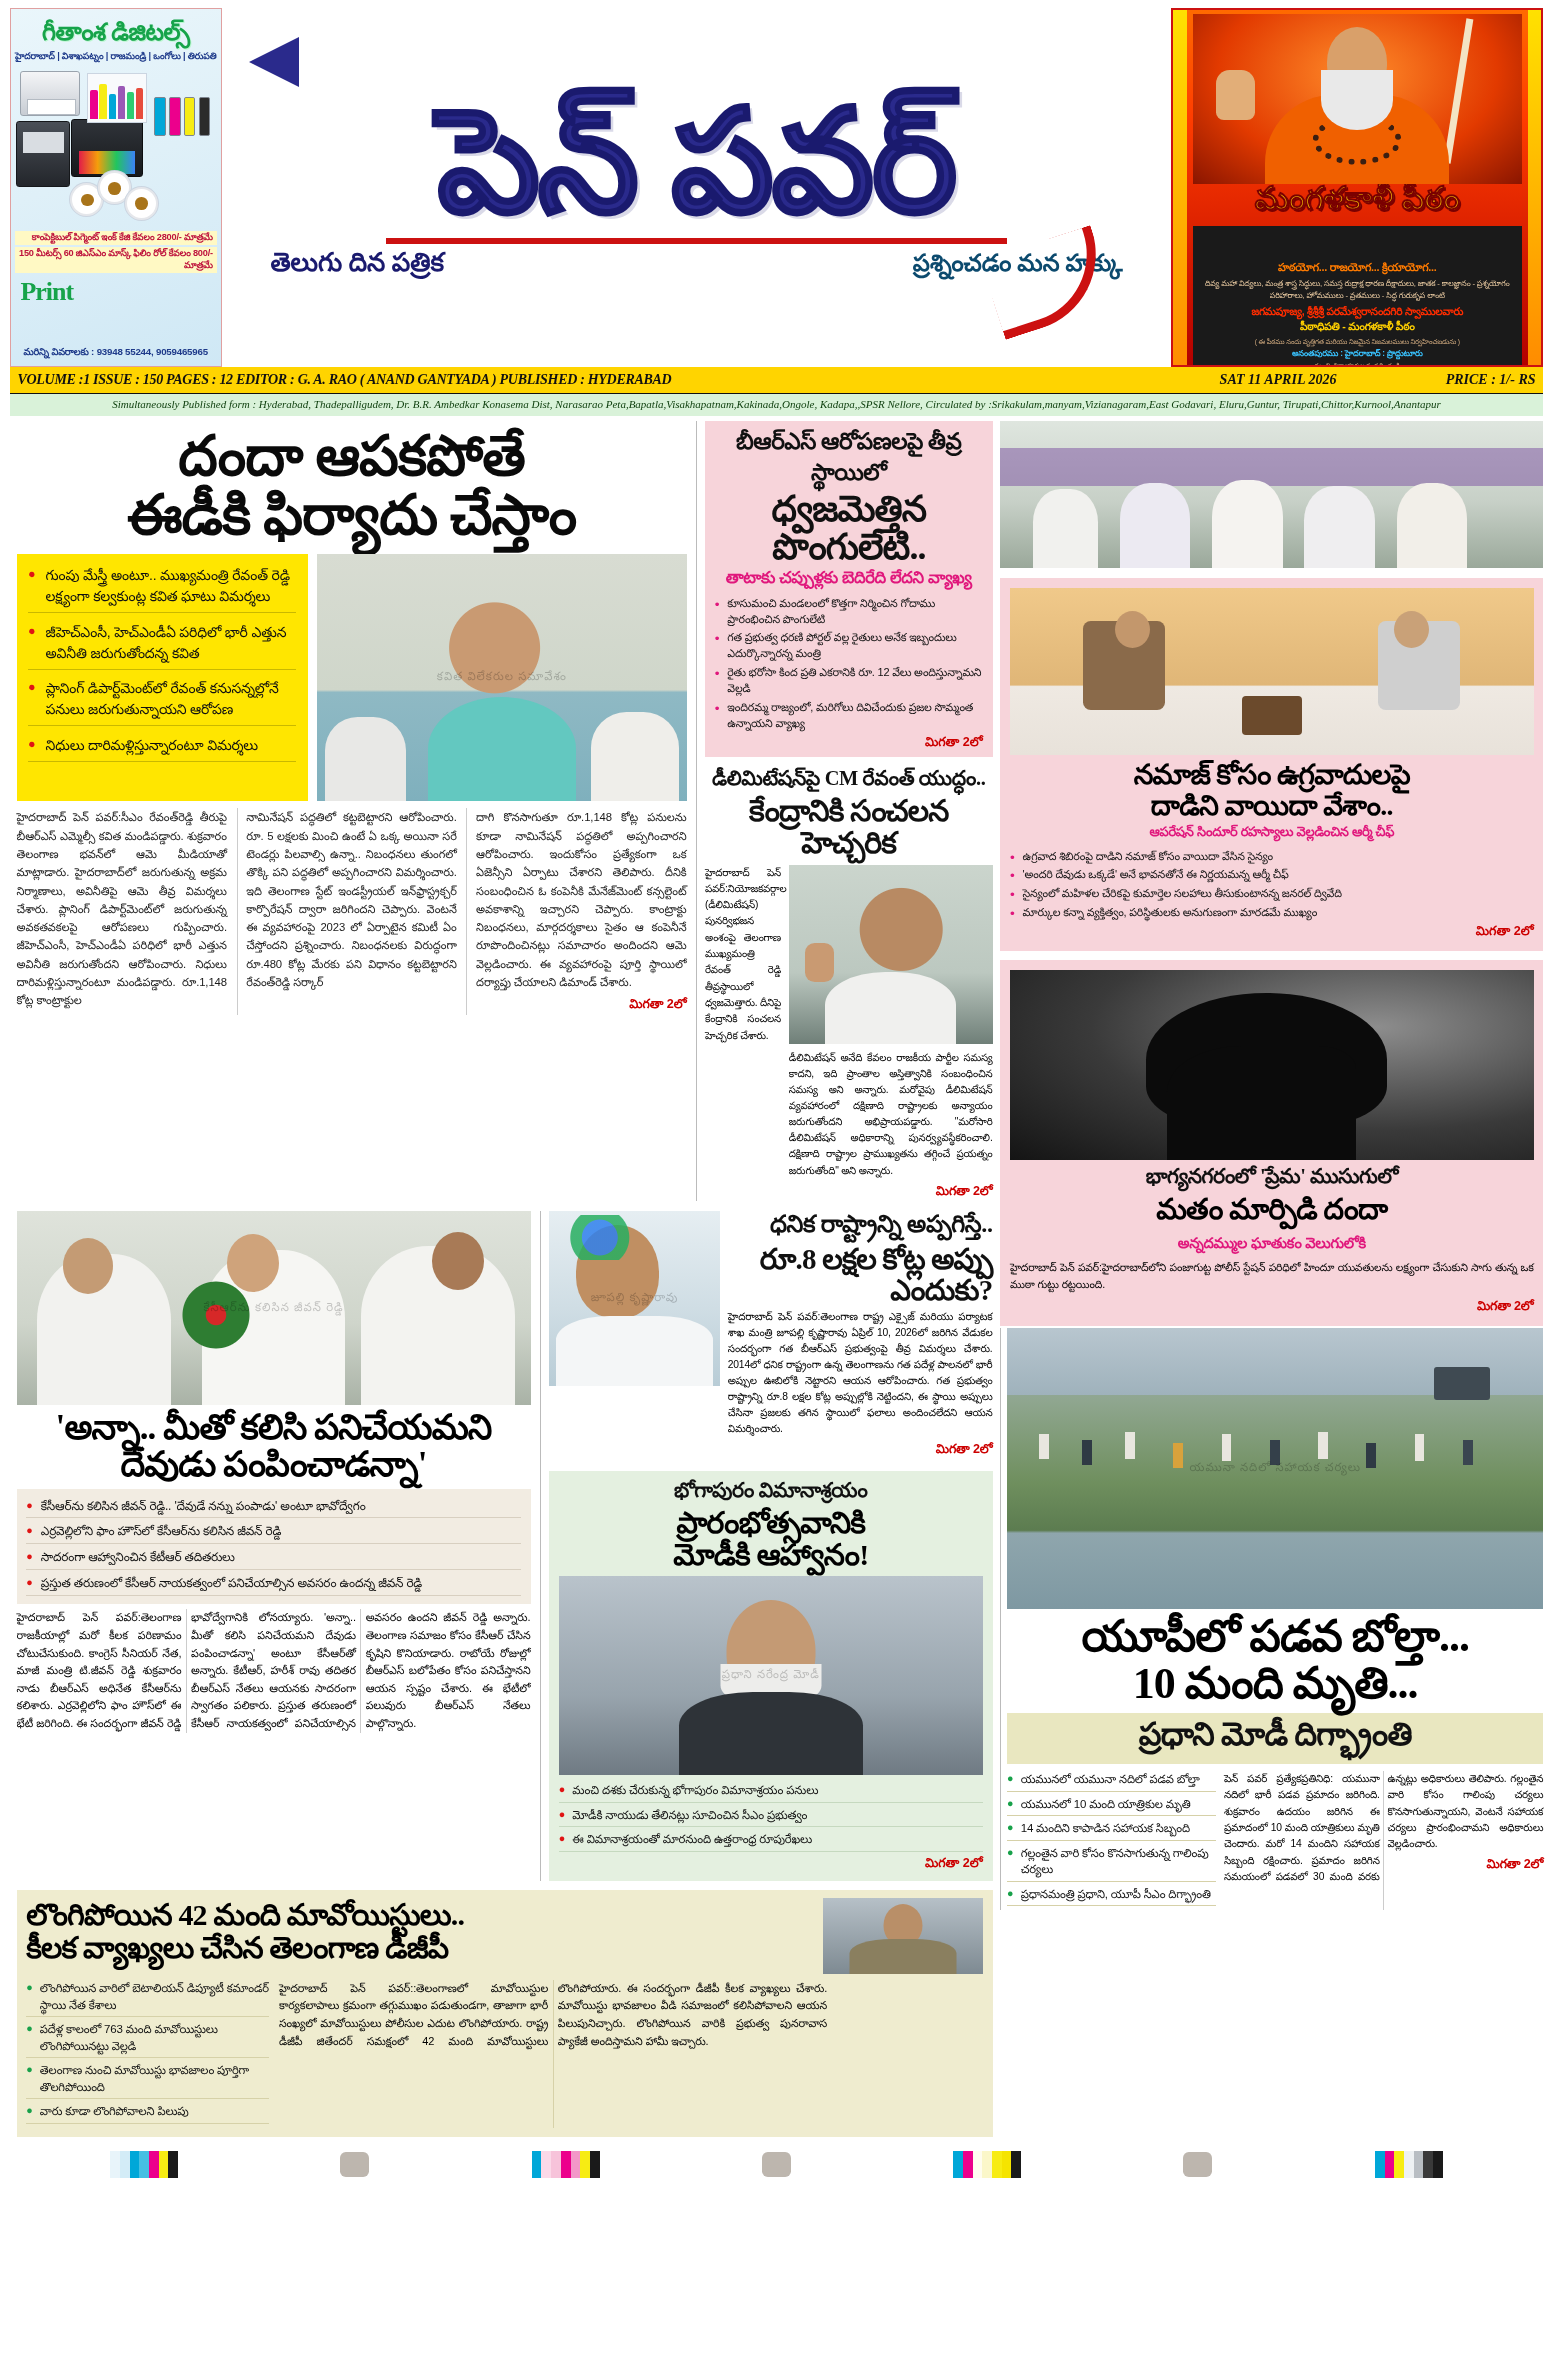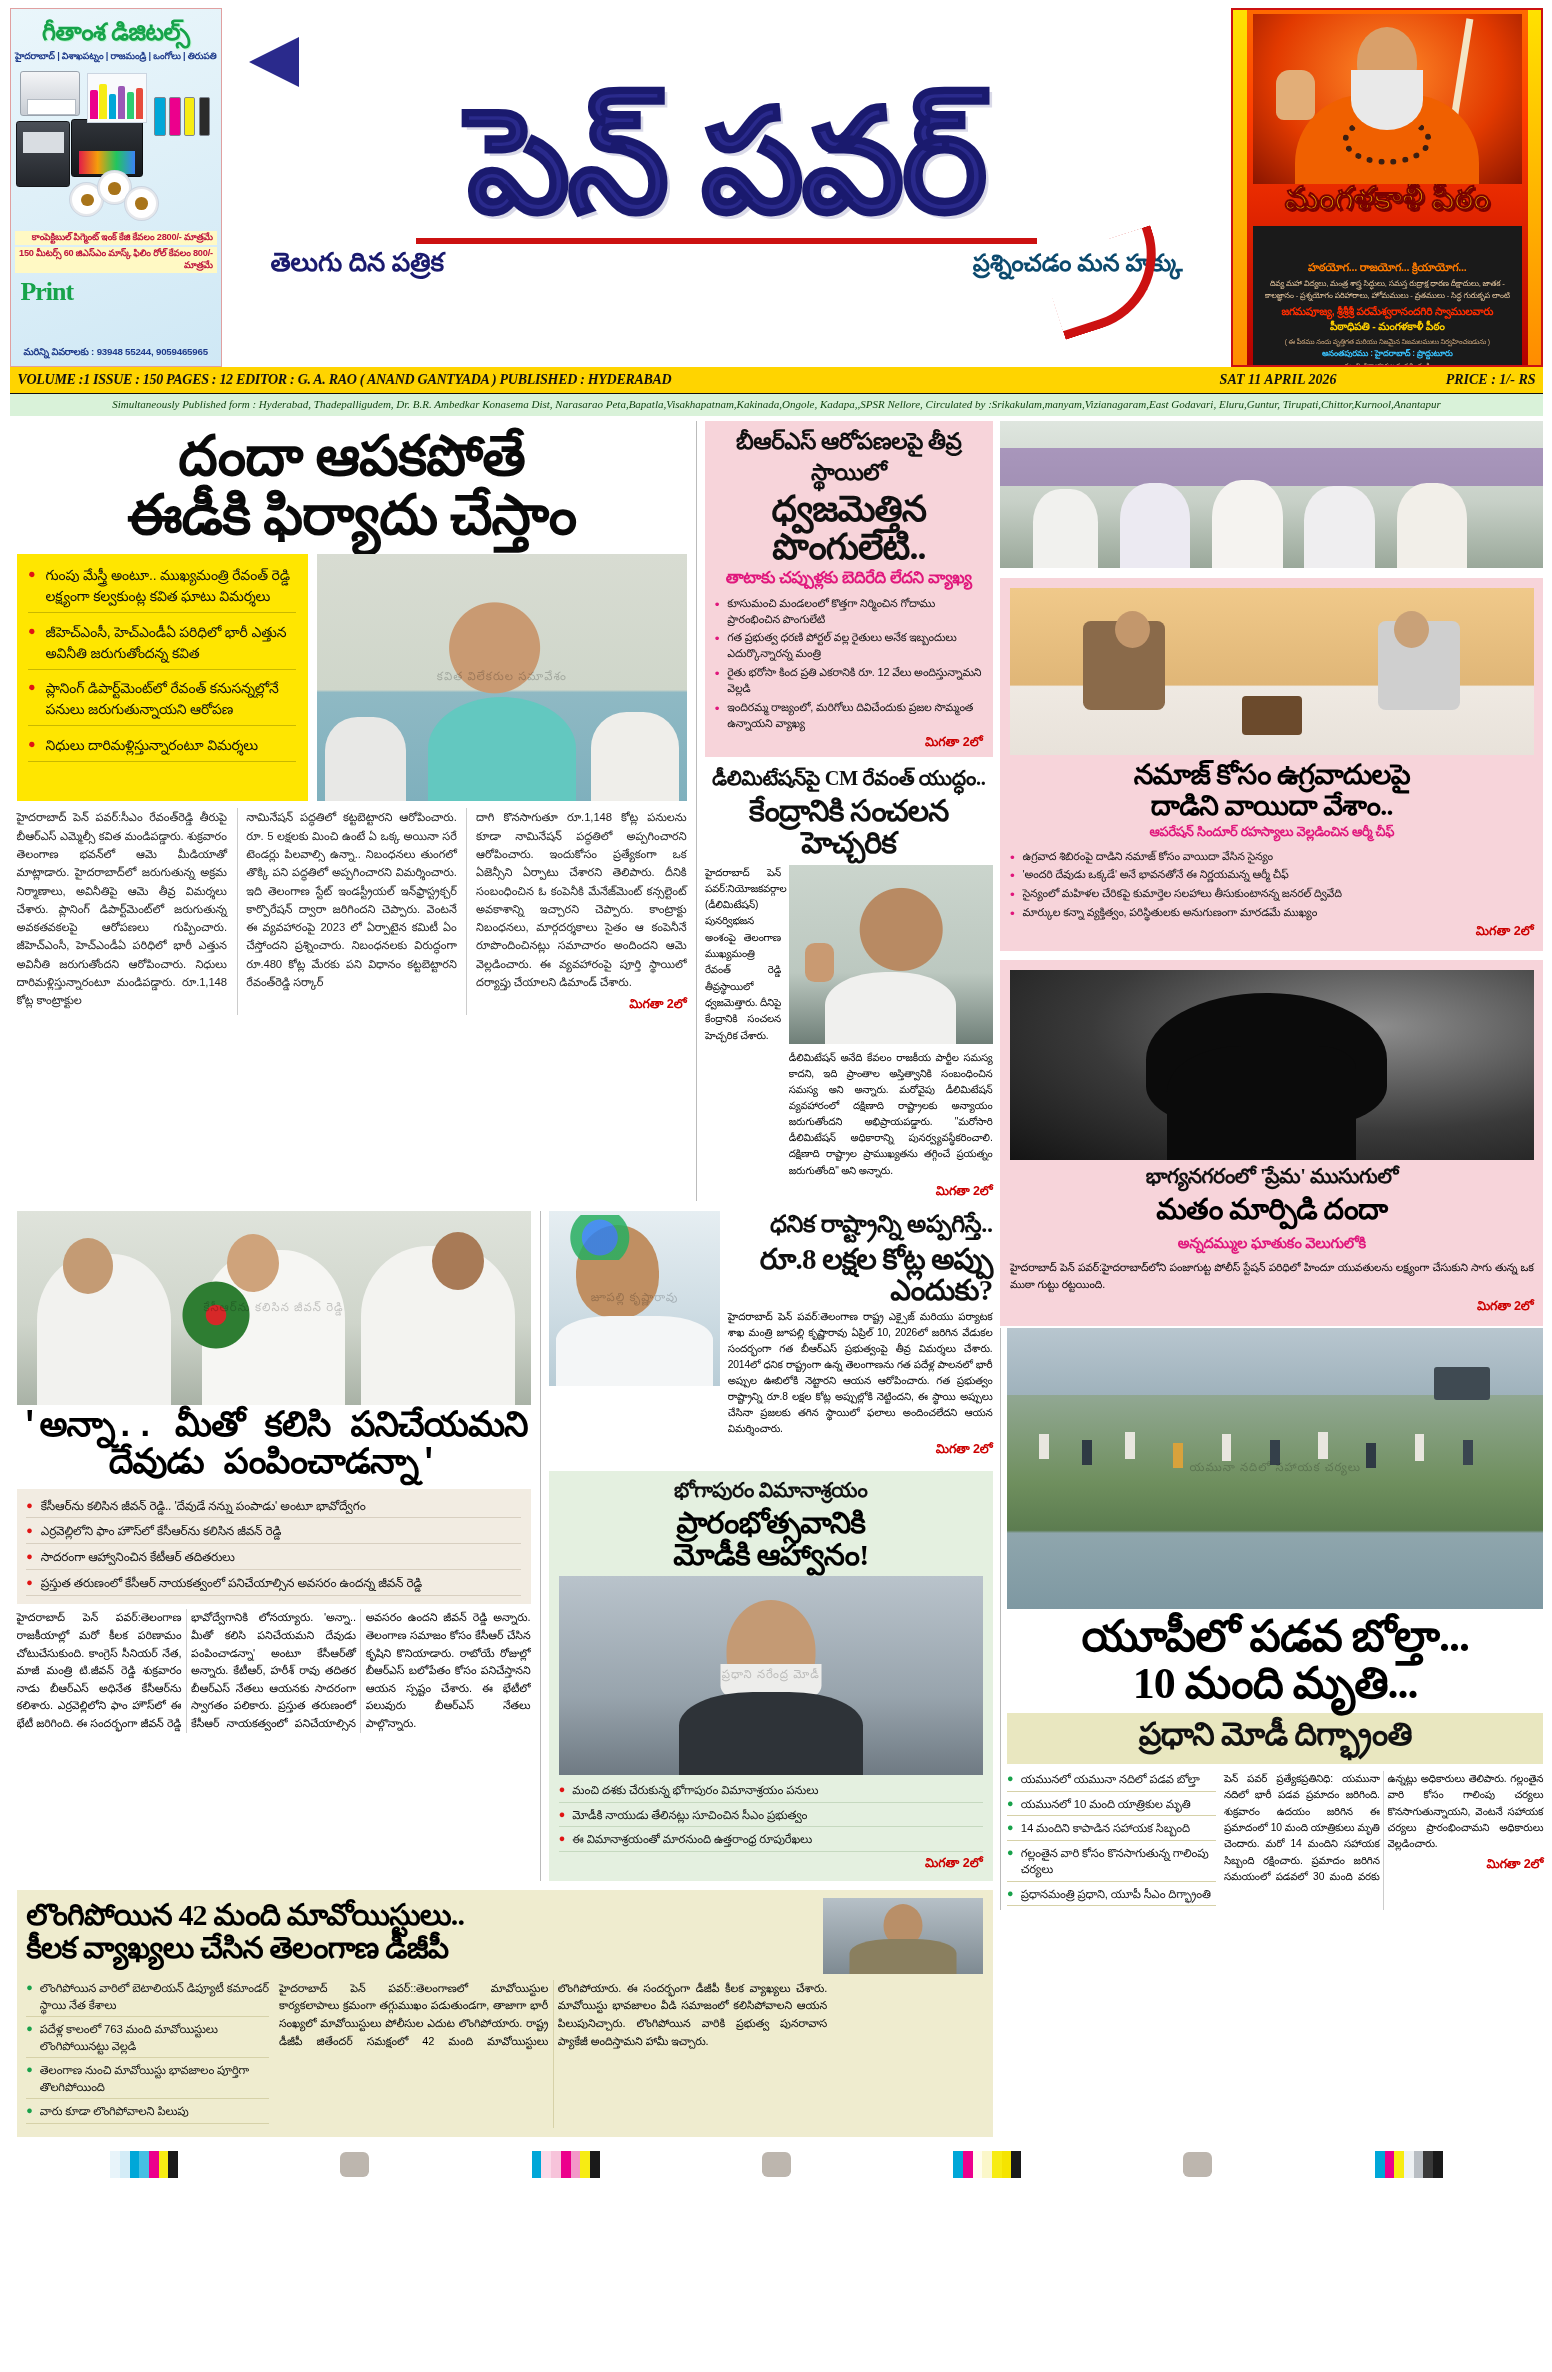--- a/index.html
+++ b/index.html
@@ -51,21 +51,21 @@
     white-space:nowrap;
   }
   .np-rule { width:621px; height:5.8px; background:#cc1111; margin-top:3.9px; }
   .np-sub-row { display:flex; width:100%; justify-content:space-between; align-items:center; padding: 3.9px 39px 0 39px; }
   .np-sub { font-family:"Liberation Serif",serif; font-weight:bold; font-size:26px; color:#1a1a6e; }
   .np-tag { font-family:"Liberation Serif",serif; font-weight:bold; font-size:24px; color:#0c4a6e; }
   .pen-nib { position:absolute; left:17.5px; top:29px; width:0;height:0;border-top:25px solid transparent;border-bottom:25px solid transparent;border-right:50px solid #2a2a8c;}
   .pen-swoosh { position:absolute; right:56px; bottom:43px; width:116px; height:83px; border-right:9.7px solid #cc1111; border-bottom:9.7px solid #cc1111; border-radius: 0 0 78px 0; transform: rotate(-18deg);}
 
   .ad-right {
-    width: 312px; border: 2.9px solid #cc1111; background: linear-gradient(180deg,#ff6a00 0%,#ff3d00 30%,#b30000 100%);
+    width: 372px; border: 2.9px solid #cc1111; background: linear-gradient(180deg,#ff6a00 0%,#ff3d00 30%,#b30000 100%);
     padding: 3.9px; position:relative; overflow:hidden;
   }
   .ad-right .stripe-l, .ad-right .stripe-r { position:absolute; top:0; bottom:0; width:13.6px; background:linear-gradient(#ffe100,#ff8c00);}
   .ad-right .stripe-l{left:0;} .ad-right .stripe-r{right:0;}
   .guru { position:relative; margin:0 15.5px; height:170px; background: radial-gradient(ellipse at 50% 35%, #ff8c2a 0%, #e23a00 60%, #8a1500 100%); }
   .guru .head{position:absolute;left:50%;top:13.6px;transform:translateX(-50%);width:60px;height:70px;border-radius:50% 50% 45% 45%;background:#d9a06a;}
   .guru .beard{position:absolute;left:50%;top:56px;transform:translateX(-50%);width:72px;height:60px;border-radius:0 0 50% 50%;background:#e9e9e9;}
   .guru .robe{position:absolute;left:50%;bottom:0;transform:translateX(-50%);width:184px;height:89px;background:#f06000;border-radius:68px 68px 0 0;}
   .guru .hand{position:absolute;left:23px;top:56px;width:39px;height:50px;background:#e2ae78;border-radius:13.6px 13.6px 7.8px 7.8px;}
   .guru .staff{position:absolute;right:60px;top:3.9px;width:6.8px;height:146px;background:#f3e4c4;transform:rotate(9deg);}
@@ -321,21 +321,21 @@
             <div style="position:absolute;inset:0;background:linear-gradient(180deg,#dfe3db 0%,#cfd5cb 58%,#a9b2a6 100%);"></div>
             <div style="position:absolute;left:4%;bottom:0;width:26%;height:78%;background:#f2f2ef;border-radius:44% 44% 0 0;"></div>
             <div style="position:absolute;left:9%;top:14%;width:50px;height:56px;background:#c49b74;border-radius:50%;"></div>
             <div style="position:absolute;left:36%;bottom:0;width:28%;height:80%;background:#f6f6f3;border-radius:44% 44% 0 0;"></div>
             <div style="position:absolute;left:41%;top:12%;width:52px;height:58px;background:#cfa37b;border-radius:50%;"></div>
             <div style="position:absolute;right:3%;bottom:0;width:30%;height:82%;background:#f3f3f0;border-radius:44% 44% 0 0;"></div>
             <div style="position:absolute;right:9%;top:11%;width:52px;height:58px;background:#a87a56;border-radius:50%;"></div>
             <div style="position:absolute;left:31%;top:36%;width:80px;height:68px;background:radial-gradient(circle,#d62828 0 9.7px,#2e7d32 10.7px 33px,transparent 34px);border-radius:50%;"></div>
             <div class="imgcap">కేసీఆర్‌ను కలిసిన జీవన్ రెడ్డి</div>
           </div>
-          <div style="font-family:Liberation Mono, monospace;font-weight:bold;font-size:35px;text-align:center;line-height:1.07;letter-spacing:-0.9px;margin-top:3.9px;">
+          <div style="font-family:Liberation Serif, serif;font-weight:bold;font-size:35px;text-align:center;line-height:1.07;letter-spacing:-0.9px;margin-top:3.9px;">
             <span>'అన్నా.. మీతో కలిసి పనిచేయమని</span><br>
             <span>దేవుడు పంపించాడన్నా'</span>
           </div>
           <ul class="beige beigebox" style="padding:7.8px 9.7px 3.9px;margin-top:4.9px;">
             <li>కేసీఆర్‌ను కలిసిన జీవన్ రెడ్డి.. 'దేవుడే నన్ను పంపాడు' అంటూ భావోద్వేగం</li>
             <li>ఎర్రవెల్లిలోని ఫాం హౌస్‌లో కేసీఆర్‌ను కలిసిన జీవన్ రెడ్డి</li>
             <li>సాదరంగా ఆహ్వానించిన కేటీఆర్ తదితరులు</li>
             <li>ప్రస్తుత తరుణంలో కేసీఆర్ నాయకత్వంలో పనిచేయాల్సిన అవసరం ఉందన్న జీవన్ రెడ్డి</li>
           </ul>
           <div style="column-count:3;column-gap:9.7px;column-rule:1px solid #ccc;font-size:11px;line-height:1.6;text-align:justify;margin-top:5.8px;letter-spacing:-0.1px;">హైదరాబాద్    పెన్ పవర్:తెలంగాణ రాజకీయాల్లో మరో కీలక పరిణామం చోటుచేసుకుంది. కాంగ్రెస్ సీనియర్ నేత, మాజీ మంత్రి టి.జీవన్ రెడ్డి శుక్రవారం నాడు బీఆర్ఎస్ అధినేత కేసీఆర్‌ను కలిశారు. ఎర్రవెల్లిలోని ఫాం హౌస్‌లో ఈ భేటీ జరిగింది. ఈ సందర్భంగా జీవన్ రెడ్డి భావోద్వేగానికి లోనయ్యారు. 'అన్నా.. మీతో కలిసి పనిచేయమని దేవుడు పంపించాడన్నా' అంటూ కేసీఆర్‌తో అన్నారు. కేటీఆర్, హరీశ్ రావు తదితర బీఆర్ఎస్ నేతలు ఆయనకు సాదరంగా స్వాగతం పలికారు. ప్రస్తుత తరుణంలో కేసీఆర్ నాయకత్వంలో పనిచేయాల్సిన అవసరం ఉందని జీవన్ రెడ్డి అన్నారు. తెలంగాణ సమాజం కోసం కేసీఆర్ చేసిన కృషిని కొనియాడారు. రాబోయే రోజుల్లో బీఆర్ఎస్ బలోపేతం కోసం పనిచేస్తానని ఆయన స్పష్టం చేశారు. ఈ భేటీలో పలువురు బీఆర్ఎస్ నేతలు పాల్గొన్నారు.</div>

